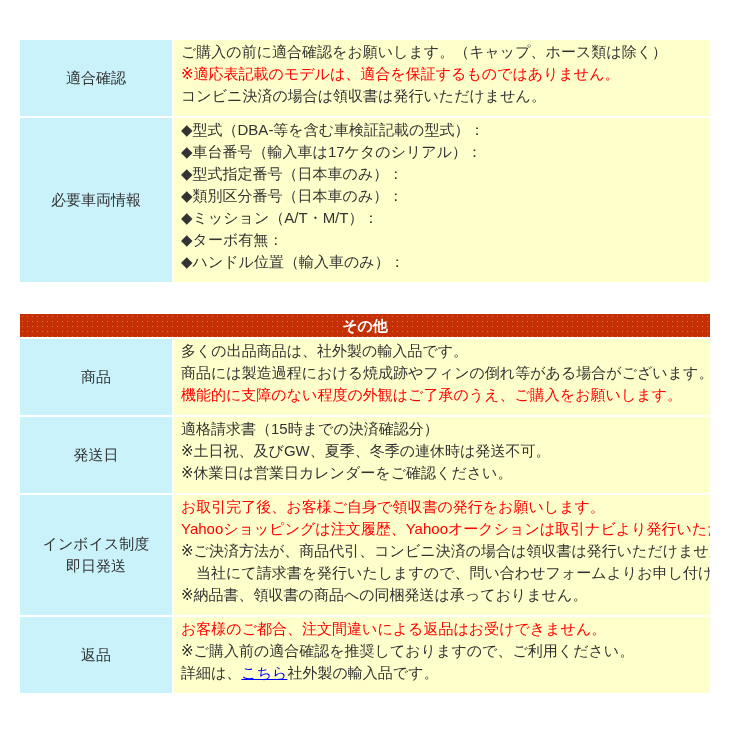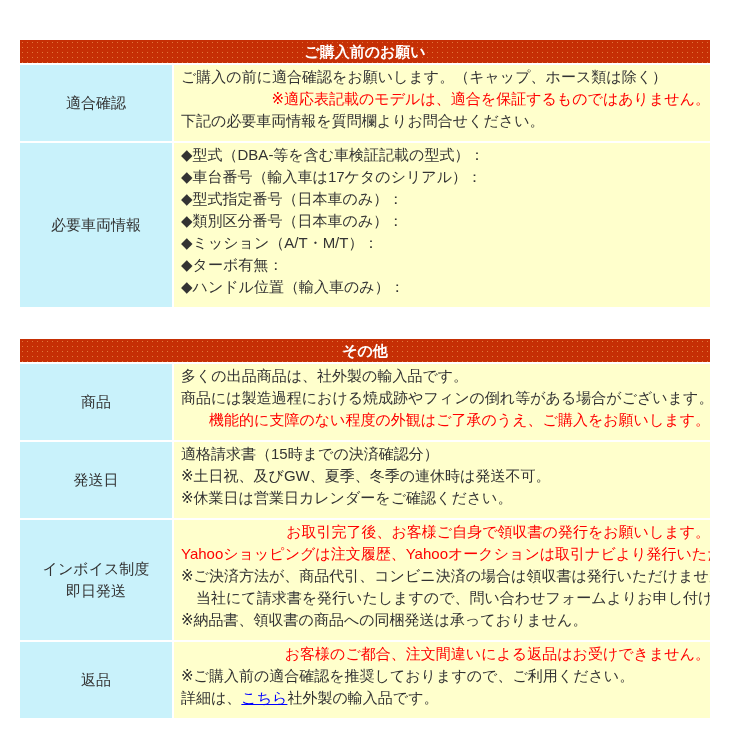--- a/index.html
+++ b/index.html
@@ -52,47 +52,44 @@
     background: var(--content-bg, #ffffcc);
     vertical-align: middle;
     padding: 1px 0 9px 7px;
     overflow: hidden;
   }
   .ln {
     line-height: 22px;
     white-space: pre;
     overflow: hidden;
   }
-  .red { color: var(--alert, #ff0000); text-align: right; }
+  .red { color: var(--alert, #ff0000); }
   a.lnk {
     color: var(--link, #0000ff);
     text-decoration: underline;
     cursor: pointer;
   }
 </style>
 </head>
 <body>
 
 <div class="page">
 
   <table class="tbl t1">
     <colgroup>
         <col class="c-label">
         <col class="c-content">
       </colgroup>
     <tbody>
-        <tr>
-      <th class="hdr" colspan="2">ご購入前のお願い</th>
-    </tr>
     <tr>
       <td class="label">適合確認</td>
       <td class="content">
         <div class="ln">ご購入の前に適合確認をお願いします。（キャップ、ホース類は除く）</div>
         <div class="ln red">※適応表記載のモデルは、適合を保証するものではありません。</div>
-        <div class="ln">下記の必要車両情報を質問欄よりお問合せください。</div>
+        <div class="ln">コンビニ決済の場合は領収書は発行いただけません。</div>
       </td>
     </tr>
     <tr>
       <td class="label">必要車両情報</td>
       <td class="content">
         <div class="ln">◆型式（DBA-等を含む車検証記載の型式）：</div>
         <div class="ln">◆車台番号（輸入車は17ケタのシリアル）：</div>
         <div class="ln">◆型式指定番号（日本車のみ）：</div>
         <div class="ln">◆類別区分番号（日本車のみ）：</div>
         <div class="ln">◆ミッション（A/T・M/T）：</div>

